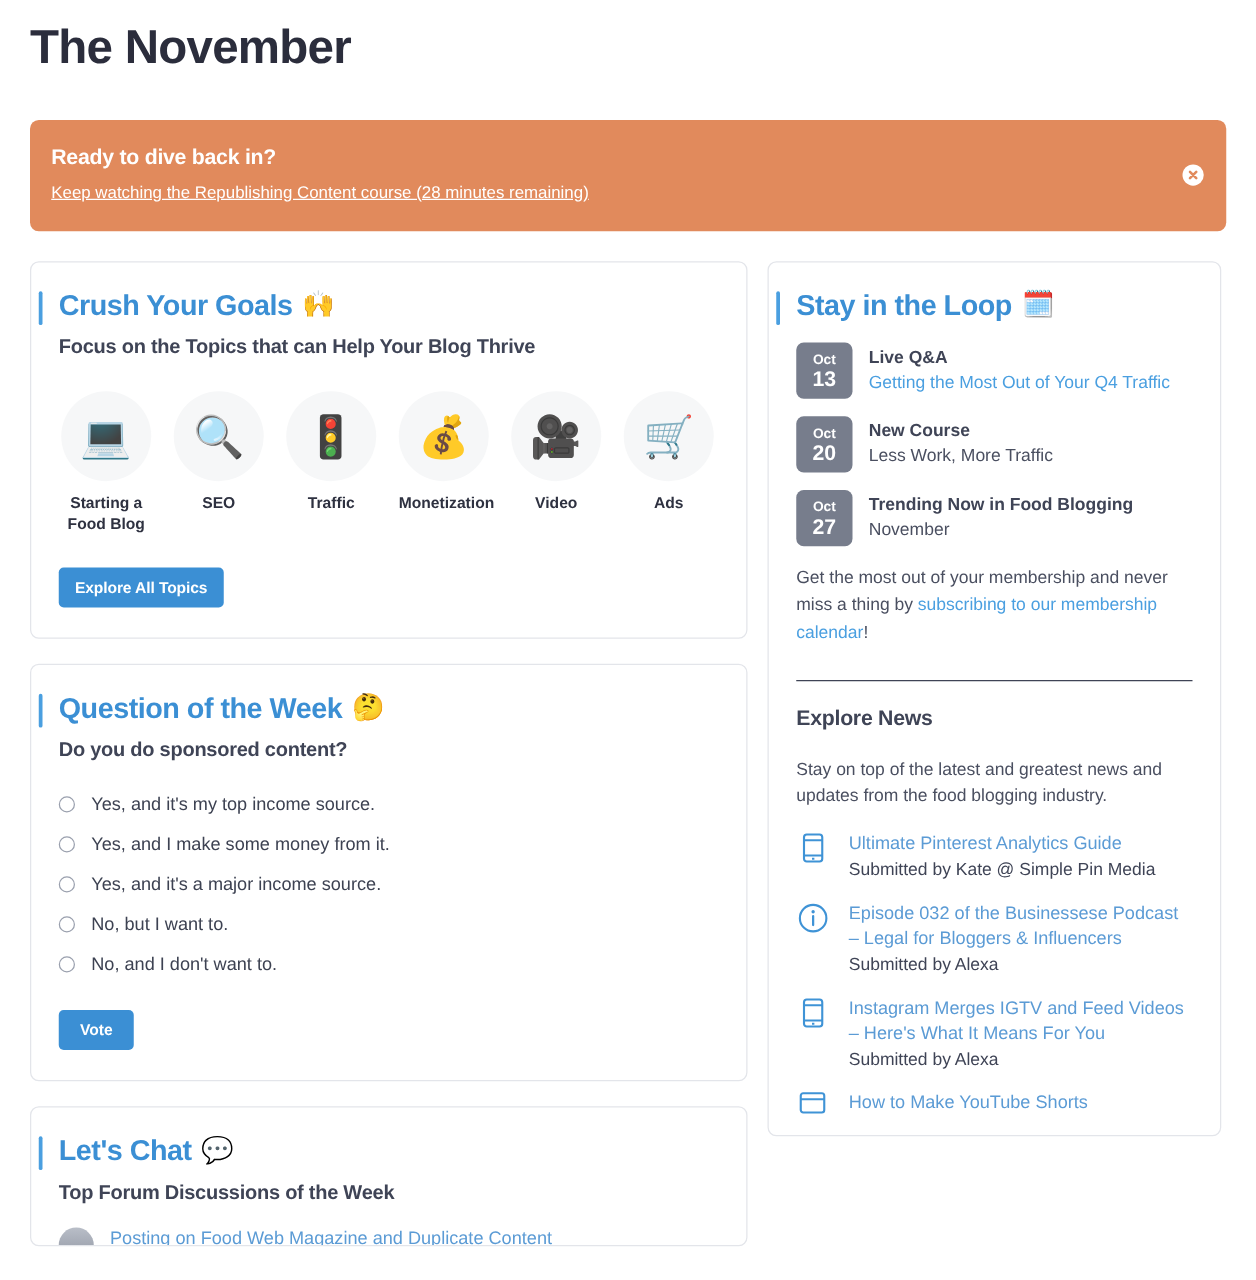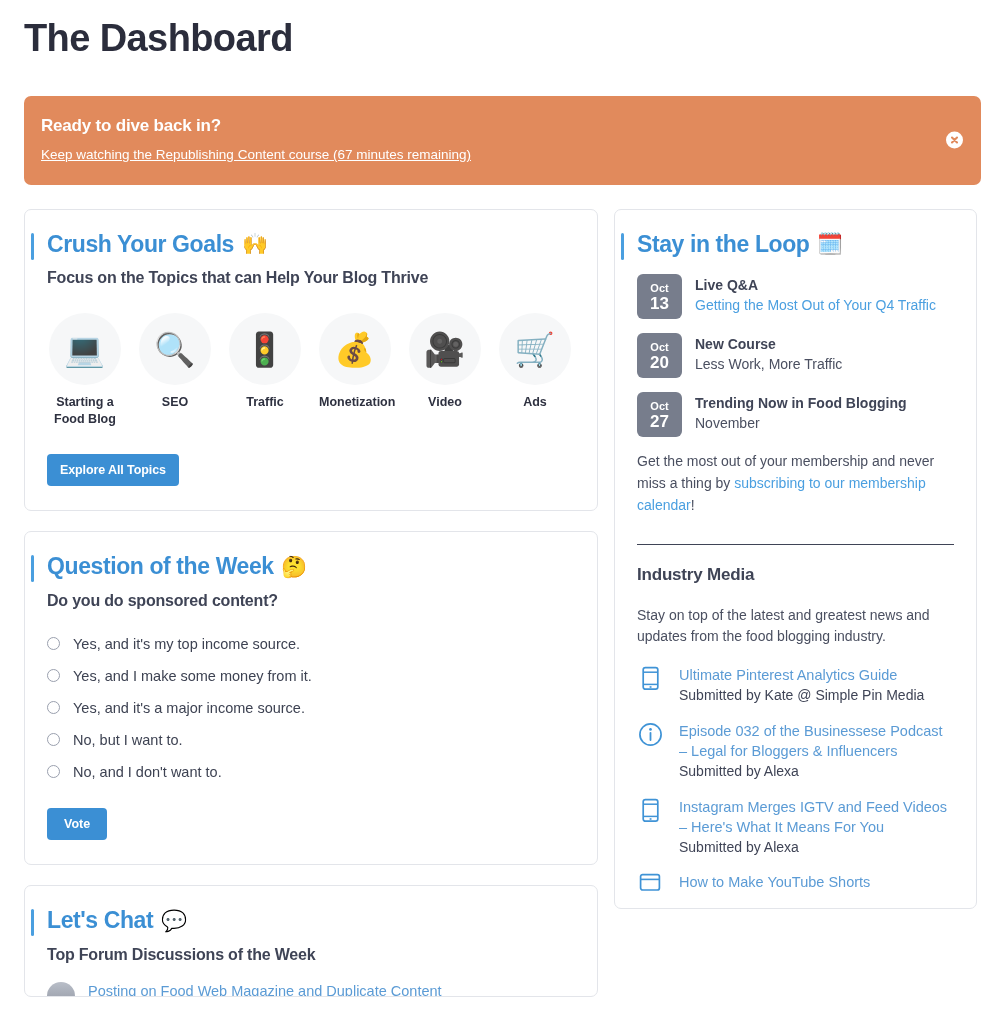--- a/index.html
+++ b/index.html
@@ -302,25 +302,25 @@
     margin-top: 1px;
   }
 
   .card-news { padding-bottom: 0; }
 </style>
 </head>
 <body>
 
 <div class="page">
 
-  <h1 class="page-title">The Dashboard</h1>
+  <h1 class="page-title">The November</h1>
 
   <div class="banner">
     <div class="banner-title">Ready to dive back in?</div>
-    <a class="banner-link">Keep watching the Republishing Content course (67 minutes remaining)</a>
+    <a class="banner-link">Keep watching the Republishing Content course (28 minutes remaining)</a>
     <div class="banner-close">
       <svg width="11" height="11" viewBox="0 0 11 11" aria-hidden="true">
         <path d="M3 3 L8 8 M8 3 L3 8" stroke="#E18A5C" stroke-width="2.1" stroke-linecap="round"></path>
       </svg>
     </div>
   </div>
 
   <div class="columns">
 
     <div class="col-left">
@@ -459,21 +459,21 @@
               <div class="event-title">Trending Now in Food Blogging</div>
               <div class="event-detail">November</div>
             </div>
           </div>
         </div>
 
         <p class="membership-note"><span>Get the most out of your membership and never miss a thing by </span><a>subscribing to our membership calendar</a><span>!</span></p>
 
         <hr class="divider">
 
-        <div class="news-title">Industry Media</div>
+        <div class="news-title">Explore News</div>
         <div class="news-sub">Stay on top of the latest and greatest news and updates from the food blogging industry.</div>
 
         <div class="news-list">
 
           <div class="news-item">
             <span class="news-icon">
               <svg width="19" height="25" viewBox="0 0 19 25" aria-hidden="true">
                 <rect x="2.2" y="1.6" width="14.6" height="21.6" rx="2.2" fill="none" stroke="#3f93d6" stroke-width="1.7"></rect>
                 <line x1="2.2" y1="6.2" x2="16.8" y2="6.2" stroke="#3f93d6" stroke-width="1.5"></line>
                 <line x1="2.2" y1="18.4" x2="16.8" y2="18.4" stroke="#3f93d6" stroke-width="1.5"></line>

